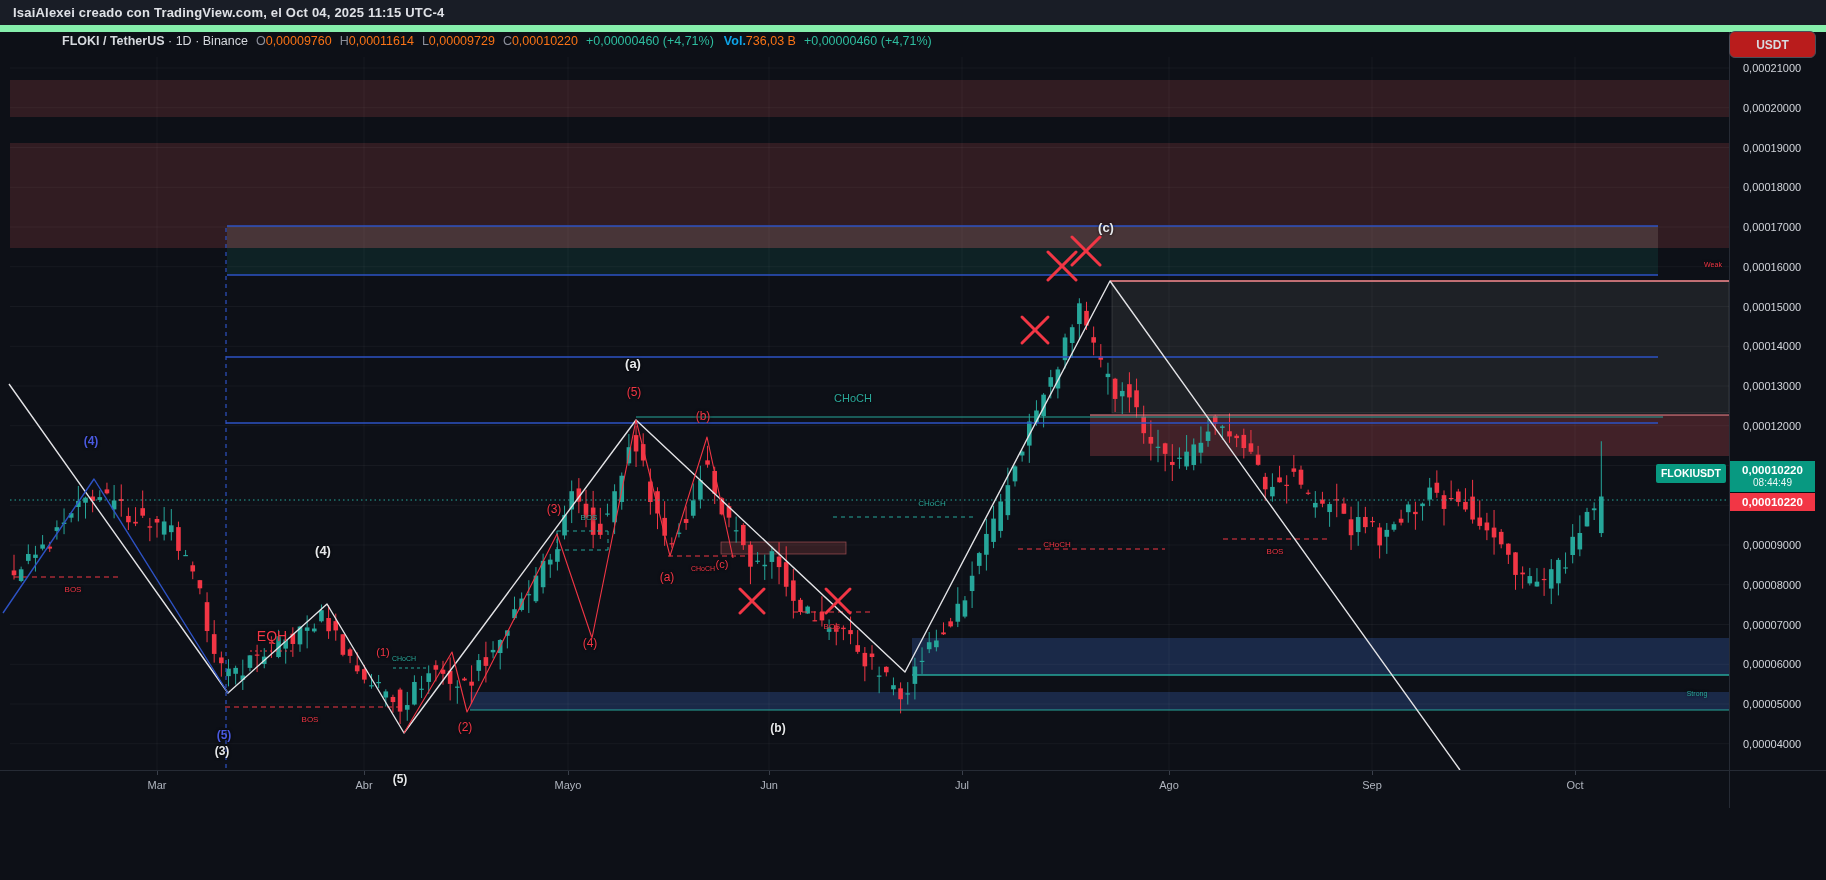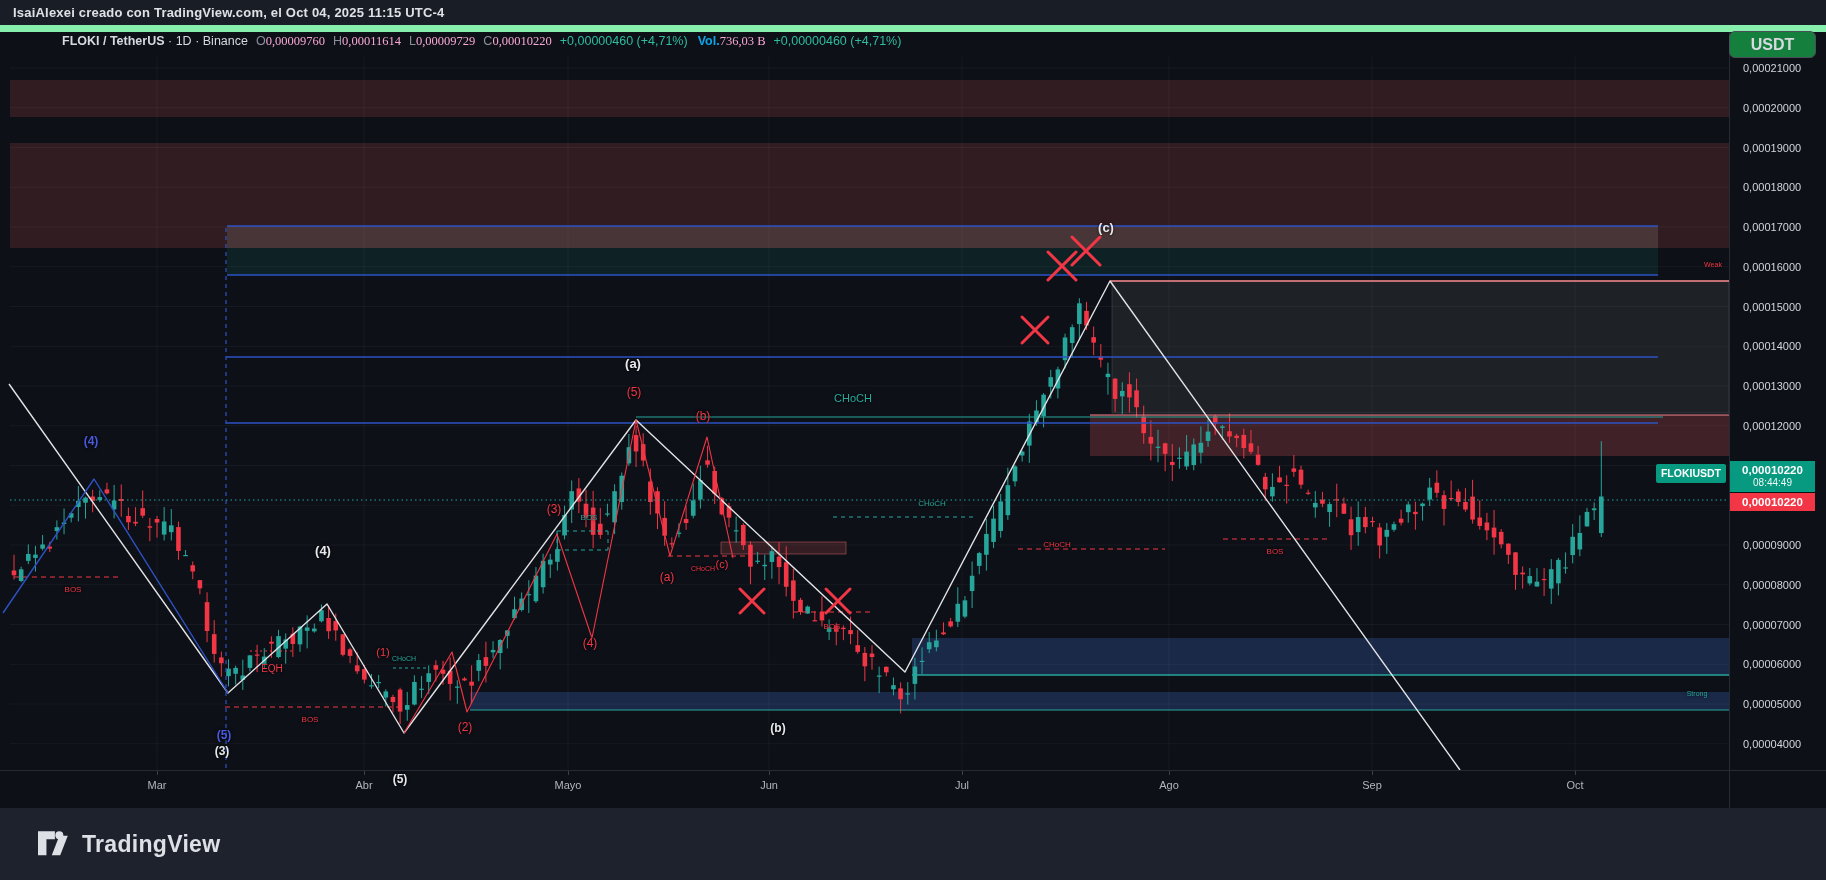--- a/index.html
+++ b/index.html
@@ -7,25 +7,25 @@
   #stage{position:relative;width:1826px;height:880px;background:#0d1017;}
   #chart-svg{position:absolute;left:0;top:0;z-index:1;}
   .titlebar{position:absolute;left:0;top:0;width:1826px;height:25px;background:#191d26;
     border-bottom:7px solid #86efac;z-index:6;display:flex;align-items:center;}
   .titlebar span{margin-left:13px;font-size:13px;font-weight:bold;color:#dfe1e6;letter-spacing:.2px;}
   .toolbar{position:absolute;left:14px;top:31px;height:20px;z-index:6;display:flex;align-items:center;
     font-size:12.5px;white-space:pre;}
   .toolbar .sym{color:#d6d9de;font-weight:bold;padding-left:48px;}
   .toolbar .dim{color:#d6d9de;}
   .toolbar .k{color:#8b8f9b;margin-left:8px;}
-  .toolbar .v{color:#f9a8d4;font-family:Liberation Serif, serif;}
+  .toolbar .v{color:#f97316;}
   .toolbar .chg{color:#2ebd9f;margin-left:8px;}
   .toolbar .vol-l{color:#0ea5e9;font-weight:bold;margin-left:10px;}
   .usdt-btn{position:absolute;left:1729px;top:31px;width:85px;height:25px;z-index:7;
-    border:1px solid #4a4e58;border-radius:6px;background:#15803d;color:#d8dadf;font-size:16px;
+    border:1px solid #4a4e58;border-radius:6px;background:#b91c1c;color:#d8dadf;font-size:12px;
     font-weight:bold;display:flex;align-items:center;justify-content:center;cursor:pointer;}
   .price-axis{position:absolute;left:1729px;top:25px;width:97px;height:783px;z-index:3;
     border-left:1px solid #262b35;}
   .pa-label{position:absolute;left:13px;transform:translateY(-50%);font-size:11px;color:#d2d5db;}
   .time-axis{position:absolute;left:0;top:770px;width:1826px;height:38px;z-index:3;
     border-top:1px solid #262b35;}
   .ta-label{position:absolute;top:8px;transform:translateX(-50%);font-size:11px;color:#b0b5bf;}
   .ta-tick{position:absolute;top:0;width:1px;height:4px;background:#3a3f4a;}
   #labels{position:absolute;left:0;top:0;width:1826px;height:880px;z-index:4;pointer-events:none;}
   .anno{position:absolute;transform:translate(-50%,-50%);white-space:nowrap;
@@ -633,41 +633,29 @@
       <div class="anno" style="left: 667px; top: 577px; color: rgb(242, 54, 69); font-size: 12px;">(a)</div>
       <div class="anno" style="left: 703px; top: 416px; color: rgb(242, 54, 69); font-size: 12px;">(b)</div>
       <div class="anno" style="left: 778px; top: 728px; color: rgb(230, 232, 234); font-size: 12px; font-weight: bold;">(b)</div>
       <div class="anno" style="left: 722px; top: 564px; color: rgb(242, 54, 69); font-size: 11px;">(c)</div>
       <div class="anno" style="left: 703px; top: 568px; color: rgb(242, 54, 69); font-size: 7px;">CHoCH</div>
       <div class="anno" style="left: 1057px; top: 544px; color: rgb(242, 54, 69); font-size: 8px;">CHoCH</div>
       <div class="anno" style="left: 73px; top: 589px; color: rgb(242, 54, 69); font-size: 8px;">BOS</div>
       <div class="anno" style="left: 310px; top: 719px; color: rgb(242, 54, 69); font-size: 8px;">BOS</div>
       <div class="anno" style="left: 832px; top: 626px; color: rgb(242, 54, 69); font-size: 8px;">BOS</div>
       <div class="anno" style="left: 1275px; top: 551px; color: rgb(242, 54, 69); font-size: 8px;">BOS</div>
-      <div class="anno" style="left: 272px; top: 668px; color: rgb(242, 54, 69); font-size: 10px;">EQH</div>
+      <div class="anno" style="left: 272px; top: 636px; color: rgb(242, 54, 69); font-size: 14px;">EQH</div>
       <div class="anno" style="left: 1713px; top: 264px; color: rgb(242, 54, 69); font-size: 7px;">Weak</div>
       <div class="anno" style="left: 589px; top: 517px; color: rgb(42, 168, 154); font-size: 8px;">BOS</div>
       <div class="anno" style="left: 853px; top: 398px; color: rgb(42, 168, 154); font-size: 11px;">CHoCH</div>
       <div class="anno" style="left: 932px; top: 503px; color: rgb(42, 168, 154); font-size: 8px;">CHoCH</div>
       <div class="anno" style="left: 404px; top: 658px; color: rgb(42, 168, 154); font-size: 7px;">CHoCH</div>
       <div class="anno" style="left: 1697px; top: 693px; color: rgb(42, 168, 154); font-size: 7px;">Strong</div>
     </div>
 
   <div class="tag tag-symbol">FLOKIUSDT</div>
   <div class="tag tag-last">
     <span class="p">0,00010220</span>
     <span class="t">08:44:49</span>
   </div>
   <div class="tag tag-prev">0,00010220</div>
 
-  <div class="footer">
-    <div class="logo-wrap">
-      <span>
-        <svg width="36" height="32" viewBox="0 0 40 36">
-          <path d="M2 6 h19 v9 h-9.5 v18 h-9.5 z" fill="#dde0e5"></path>
-          <circle cx="26" cy="10.5" r="4.5" fill="#dde0e5"></circle>
-          <path d="M27 33 h-9.5 l8.5-22 h9.5 z" fill="#dde0e5"></path>
-        </svg>
-      </span>
-      <span class="brand">TradingView</span>
-    </div>
-  </div>
 </div>
 
 </body></html>

